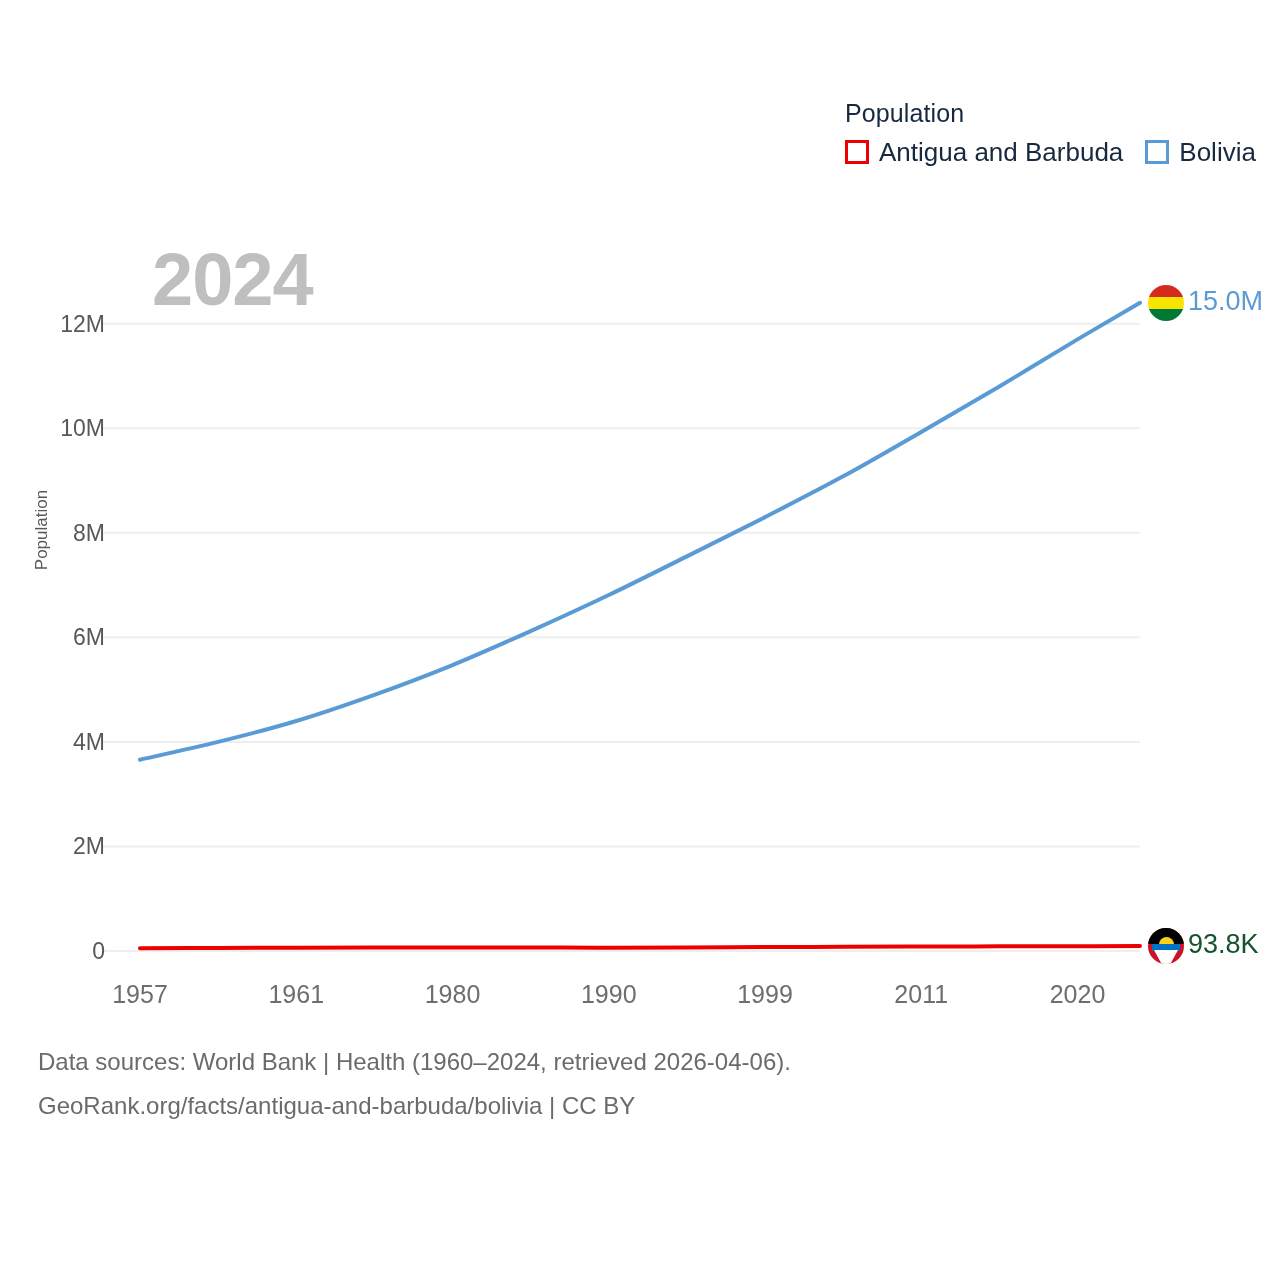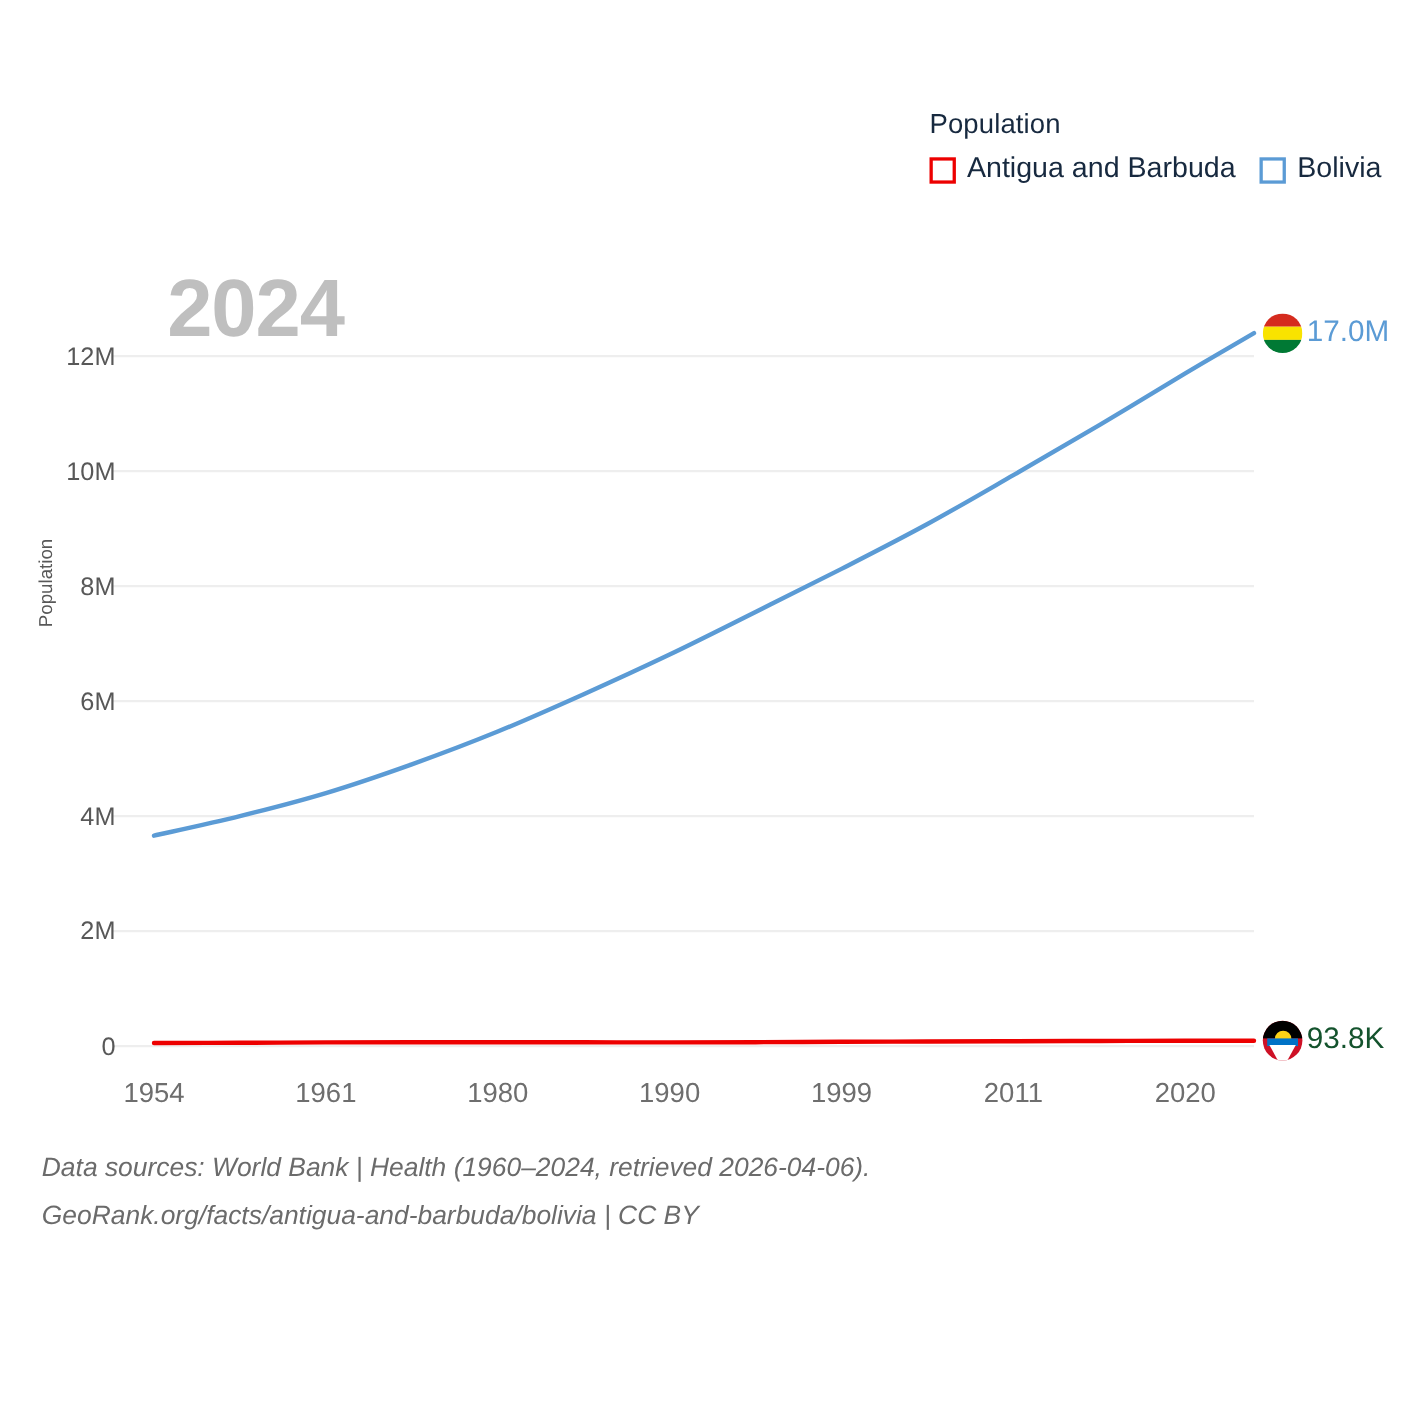--- a/index.html
+++ b/index.html
@@ -35,21 +35,21 @@
     line-height: 30px;
   }
   .legend-items {
     display: flex;
     align-items: center;
     gap: 22px;
     margin-top: 9px;
   }
   .legend-item {
     display: flex;
-    align-items: flex-end;
+    align-items: center;
     gap: 10px;
     white-space: nowrap;
   }
   .legend-swatch {
     width: 24px;
     height: 24px;
     border: 3px solid #000;
     background: transparent;
     box-sizing: border-box;
     flex: 0 0 auto;
@@ -165,21 +165,21 @@
 
   
   .footer {
     position: absolute;
     left: 38px;
     top: 1040px;
     font-size: 24px;
     color: #6b6b6b;
     line-height: 44px;
   }
-  .footer div { white-space: nowrap; font-style: italic; }
+  .footer div { white-space: nowrap; }
 </style>
 </head>
 <body>
 
 <div class="page">
 
   <div class="legend">
     <div class="legend-title">Population</div>
     <div class="legend-items">
       <div class="legend-item">
@@ -218,35 +218,35 @@
     <div id="yticks">
         <div class="ytick" style="top: 939px; left: -20px; right: auto; width: 125px;">0</div>
         <div class="ytick" style="top: 834.455px; left: -20px; right: auto; width: 125px;">2M</div>
         <div class="ytick" style="top: 729.909px; left: -20px; right: auto; width: 125px;">4M</div>
         <div class="ytick" style="top: 625.364px; left: -20px; right: auto; width: 125px;">6M</div>
         <div class="ytick" style="top: 520.818px; left: -20px; right: auto; width: 125px;">8M</div>
         <div class="ytick" style="top: 416.273px; left: -20px; right: auto; width: 125px;">10M</div>
         <div class="ytick" style="top: 311.727px; left: -20px; right: auto; width: 125px;">12M</div>
       </div>
     <div id="xticks">
-        <div class="xtick" style="left: 80px;">1954</div>
+        <div class="xtick" style="left: 80px;">1957</div>
         <div class="xtick" style="left: 236.25px;">1961</div>
         <div class="xtick" style="left: 392.5px;">1980</div>
         <div class="xtick" style="left: 548.75px;">1990</div>
         <div class="xtick" style="left: 705px;">1999</div>
         <div class="xtick" style="left: 861.25px;">2011</div>
         <div class="xtick" style="left: 1017.5px;">2020</div>
       </div>
 
     <div class="flag-marker flag-bo" id="bo-flag" style="left: 1148px; top: 272.818px;">
       <span class="s s1"></span>
       <span class="s s2"></span>
       <span class="s s3"></span>
     </div>
-    <div class="endpoint-label" id="bo-label" style="left: 1188px; top: 273.818px; color: rgb(91, 155, 213);">17.0M</div>
+    <div class="endpoint-label" id="bo-label" style="left: 1188px; top: 273.818px; color: rgb(91, 155, 213);">15.0M</div>
 
     <div class="flag-marker flag-ag" id="ag-flag" style="left: 1148px; top: 916.097px;">
       <span class="top"></span>
       <span class="sun"></span>
       <span class="blue"></span>
       <span class="white-tri"></span>
     </div>
     <div class="endpoint-label" id="ag-label" style="left: 1188px; top: 917.097px; color: #14532d;">93.8K</div>
   </div>
 

